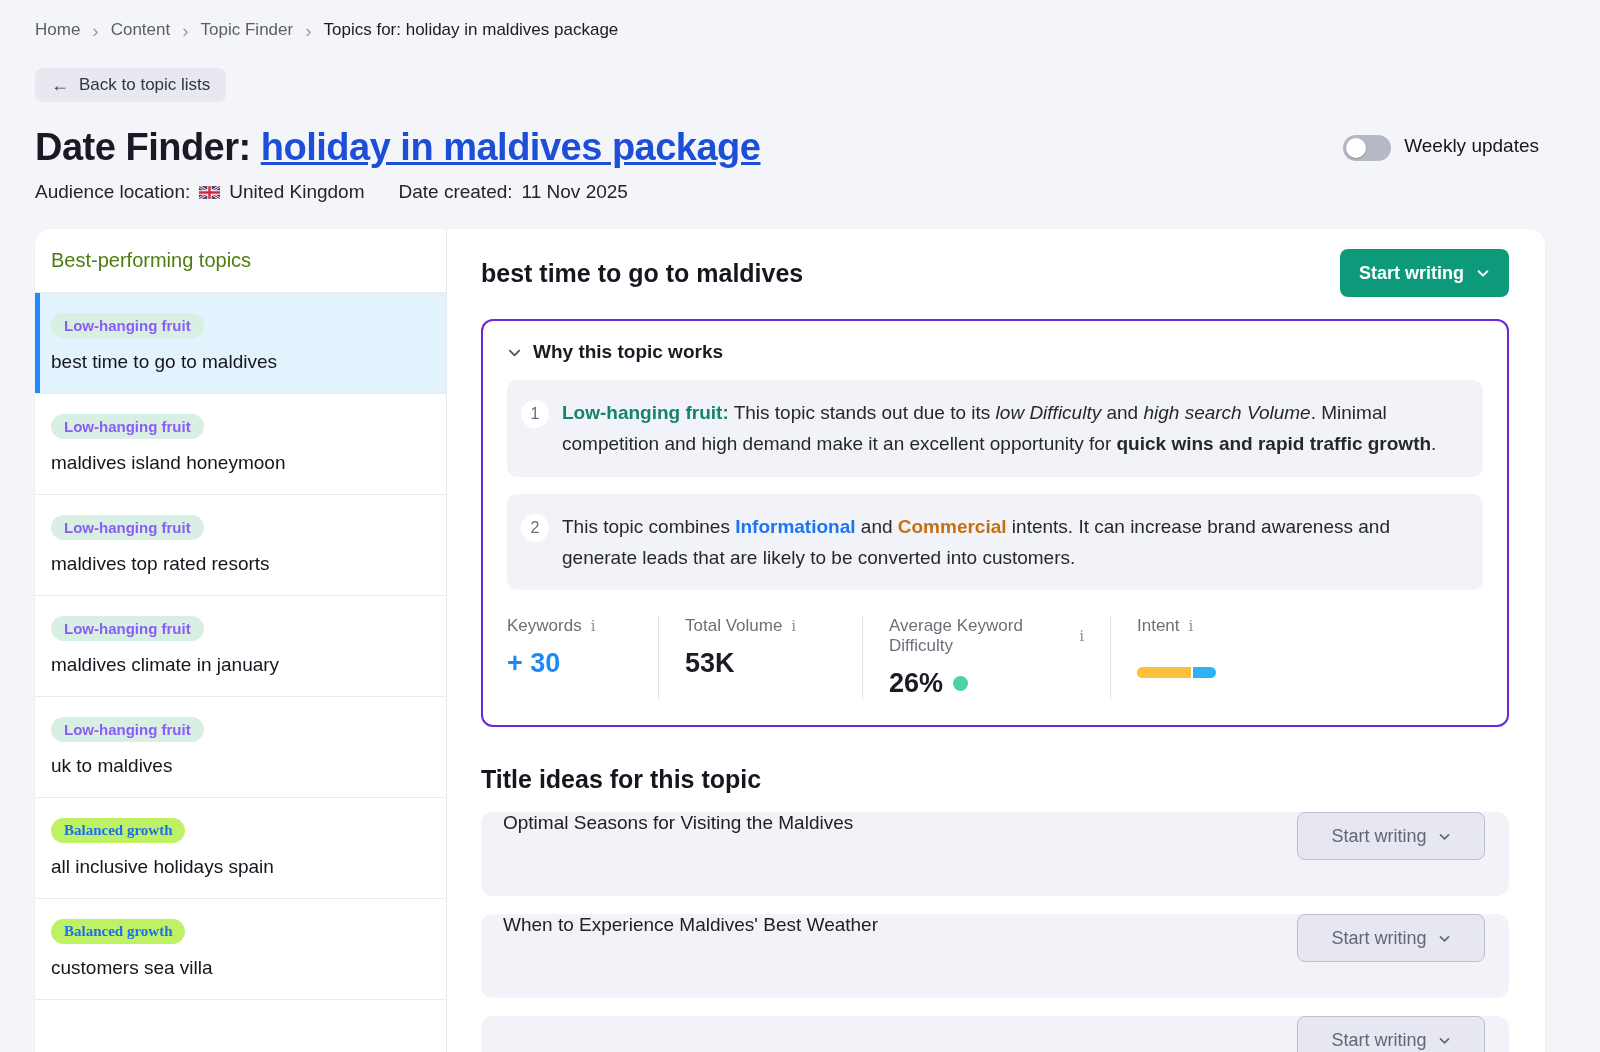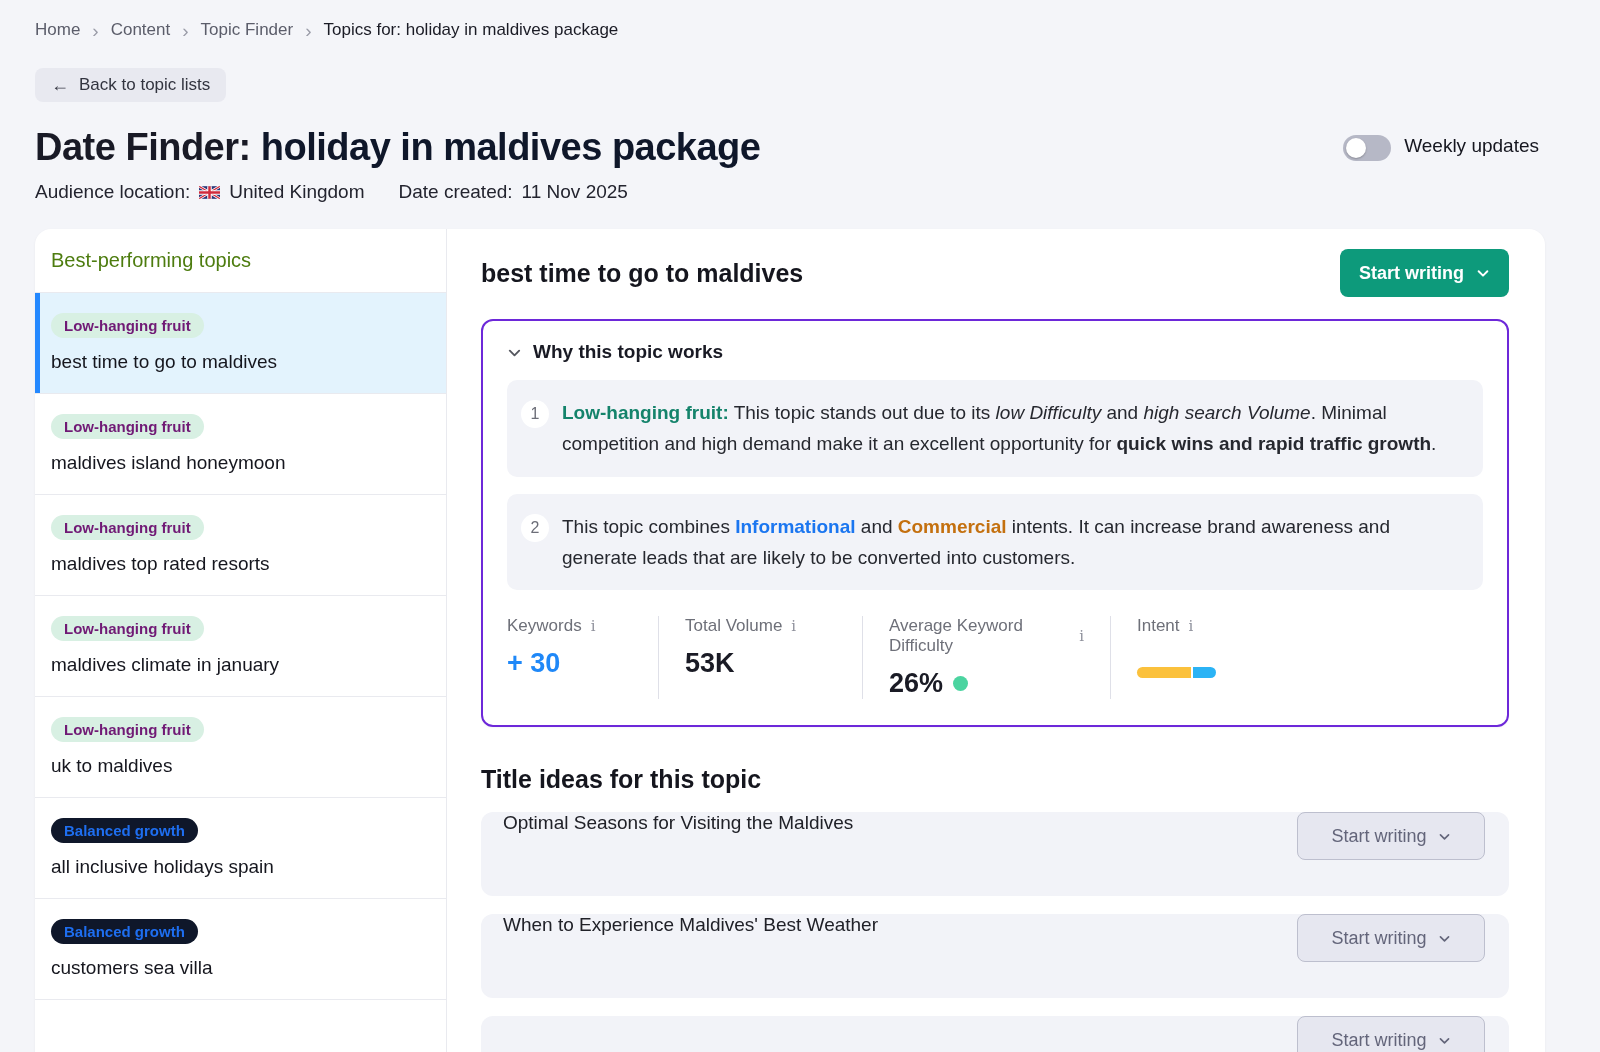--- a/index.html
+++ b/index.html
@@ -21,21 +21,21 @@
   .back-btn {
     margin-top:28px; display:inline-flex; align-items:center; gap:10px;
     background:#e8e9f0; border:none; border-radius:8px; height:34px; padding:0 16px;
     font-size:17px; color:#32343f; font-family:inherit; cursor:pointer;
   }
   .back-arrow { font-size:18px; line-height:1; color:#3a3c47; }
 
   
   .title-row { margin-top:24px; display:flex; align-items:center; justify-content:space-between; padding-right:61px; }
   .page-title { font-size:38px; font-weight:700; letter-spacing:-0.5px; color:#191a26; }
-  .page-title .query { color:#0f172a; }
+  .page-title .query { color:#1d4ed8;text-decoration:underline; }
   .weekly { display:flex; gap:13px; }
   .toggle { position:relative; width:48px; height:26px; border-radius:13px; background:#b6b8c6; cursor:pointer; }
   .toggle-knob { position:absolute; left:3px; top:3px; width:20px; height:20px; border-radius:50%; background:#fff; box-shadow:0 1px 2px rgba(0,0,0,.25); }
   .weekly-label { font-size:19px; color:#15161f; }
 
   
   .meta-row { margin-top:12px; display:flex; align-items:center; gap:9px; font-size:19px; color:#23242f; }
   .meta-gap { width:16px; }
   .flag { display:inline-block; border-radius:2px; overflow:hidden; line-height:0; }
 
@@ -46,22 +46,22 @@
     box-shadow:0 1px 3px rgba(30,32,48,.05);
   }
 
   
   .sidebar { width:412px; flex:none; border-right:1px solid #e9eaef; border-radius:16px 0 0 0; overflow:hidden; }
   .sidebar-title { padding:20px 16px; font-size:20px; font-weight:500; color:#4d7c0f; border-bottom:1px solid #e9eaef; }
   .side-item { position:relative; padding:20px 16px; border-bottom:1px solid #e9eaef; cursor:pointer; background:#fff; }
   .side-item.selected { background:#e3f3fd; }
   .side-item.selected::before { content:""; position:absolute; left:0; top:0; bottom:0; width:5px; background:#2388ff; }
   .badge { display:inline-block; padding:4px 13px; border-radius:13px; font-size:15px; font-weight:600; }
-  .badge[data-type="low"] { background:#d8f0e3; color:#701a75; }
-  .badge[data-type="balanced"] { background:#0f172a; color:#1e6ef0; }
+  .badge[data-type="low"] { background:#d8f0e3; color:#8b5cf6; }
+  .badge[data-type="balanced"] { background:#bef264; color:#1e6ef0;font-family:Liberation Serif, serif; }
   .topic-label { margin-top:13px; font-size:19px; color:#15161e; }
 
   
   .main { flex:1; padding:20px 36px 0 34px; min-width:0; }
   .topic-header { display:flex; align-items:center; justify-content:space-between; }
   .topic-title { font-size:25px; font-weight:700; color:#15161e; }
   .btn-primary {
     display:inline-flex; align-items:center; gap:12px; height:48px; padding:0 19px;
     background:#0d9a7b; color:#fff; border:none; border-radius:8px;
     font-size:18px; font-weight:600; font-family:inherit; cursor:pointer;

